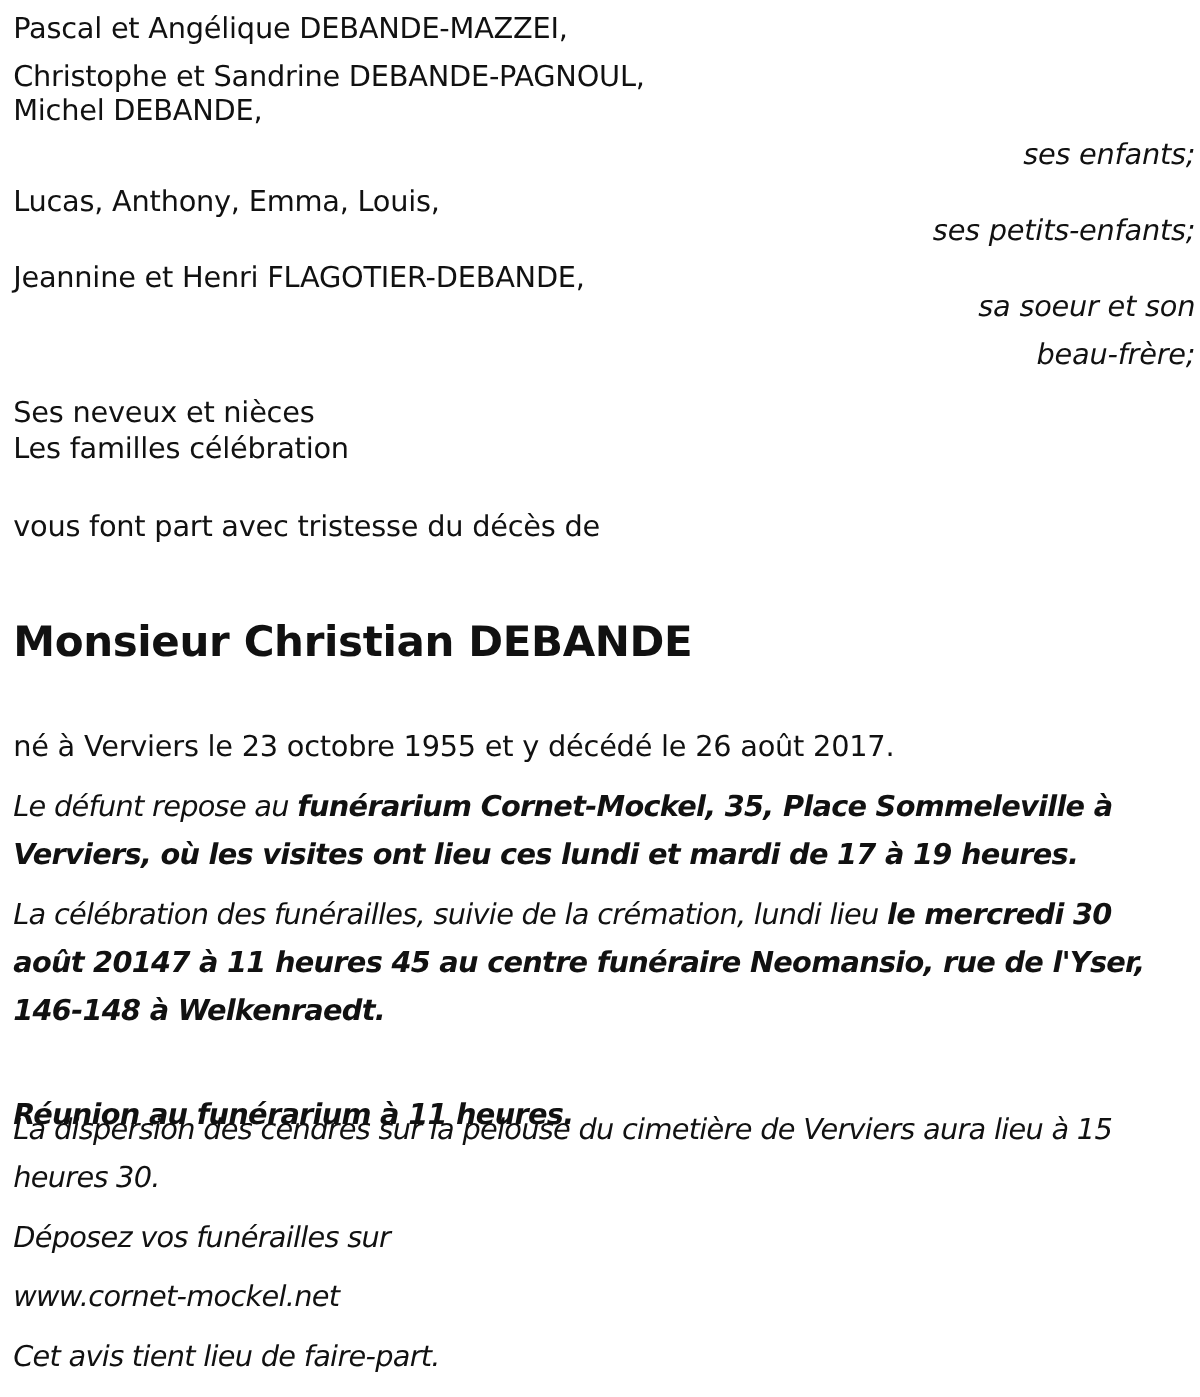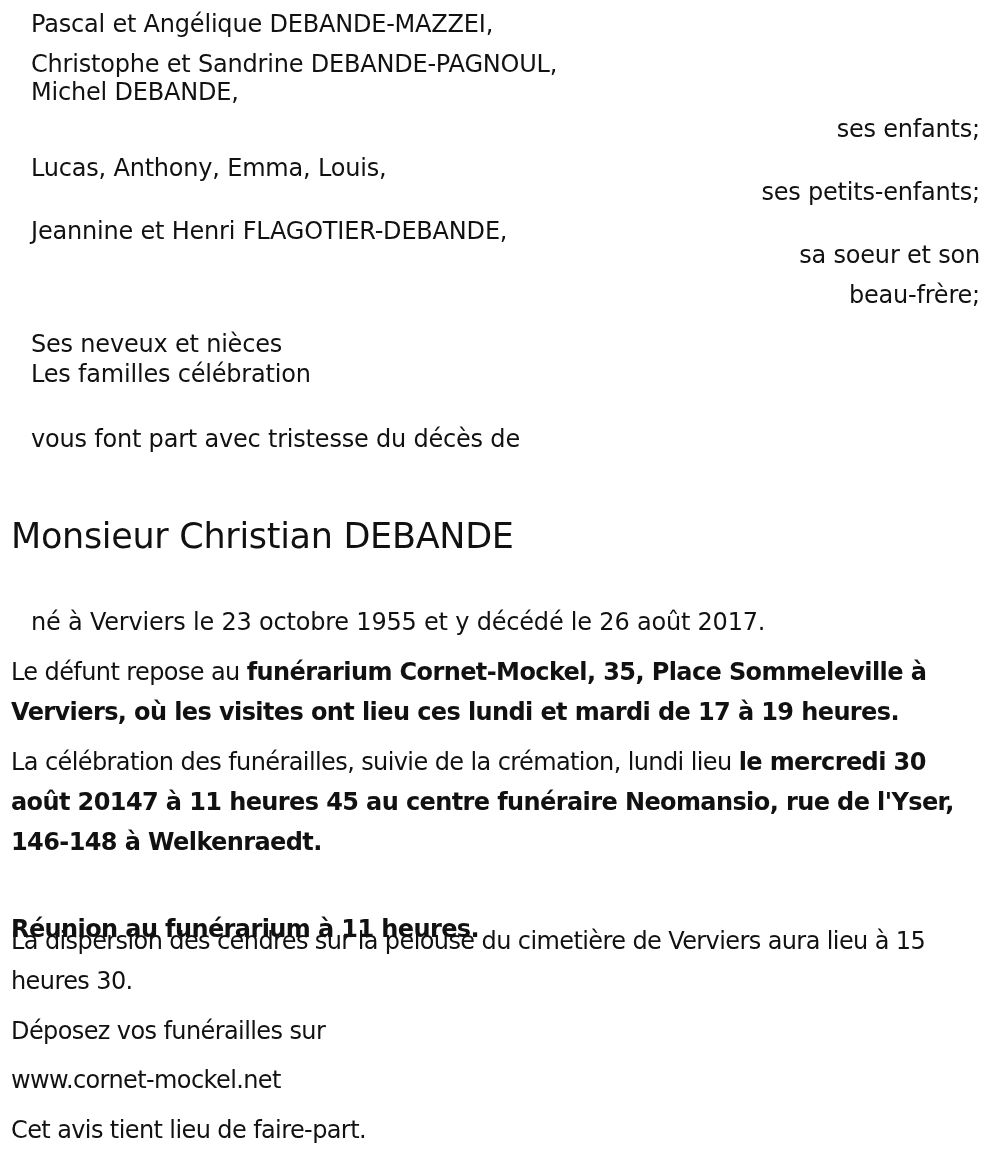--- a/index.html
+++ b/index.html
@@ -15,48 +15,49 @@
       font-family: "DejaVu Sans", "Liberation Sans", sans-serif;
       color: #111111;
     }
     .line {
       position: absolute;
       left: 11px;
       font-size: 24px;
       line-height: 30px;
       white-space: nowrap;
       letter-spacing: -0.2px;
-      margin-left: 20px;
     }
     .right {
       position: absolute;
-      right: 20px;
+      right: 4px;
       font-size: 24px;
       line-height: 30px;
+      font-style: italic;
       white-space: nowrap;
       text-align: right;
       letter-spacing: -0.2px;
     }
     .title {
       position: absolute;
       left: 11px;
       top: 515px;
       font-size: 35px;
       line-height: 42px;
-      font-weight: normal;
+      font-weight: bold;
       white-space: nowrap;
       letter-spacing: -0.3px;
     }
     .para {
       position: absolute;
       left: 11px;
       width: 980px;
       font-size: 24px;
       line-height: 40px;
       letter-spacing: -0.3px;
+      font-style: italic;
     }
     .para b { font-weight: bold; }
     .tight { letter-spacing: -0.6px; }
   </style>
 </head>
 <body>
 
 <div>
 
   <div class="line" style="top:9px">Pascal et Angélique DEBANDE-MAZZEI,</div>

